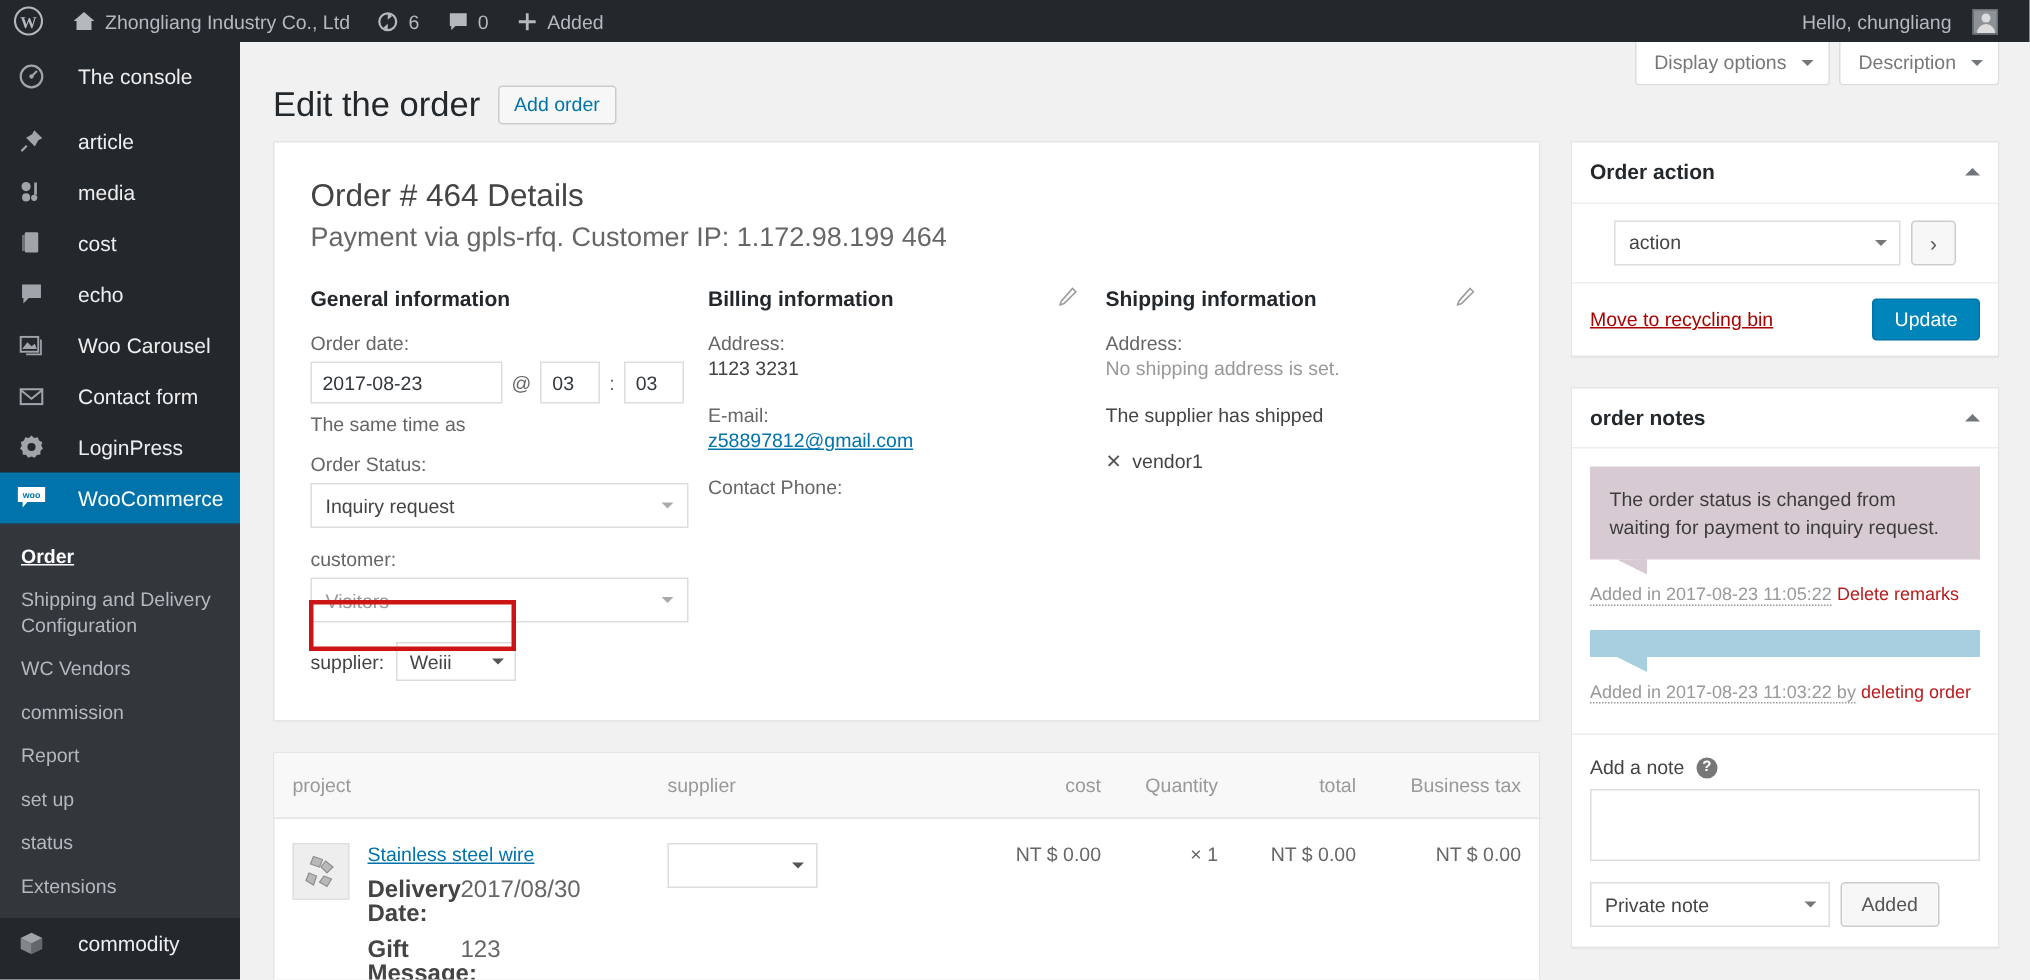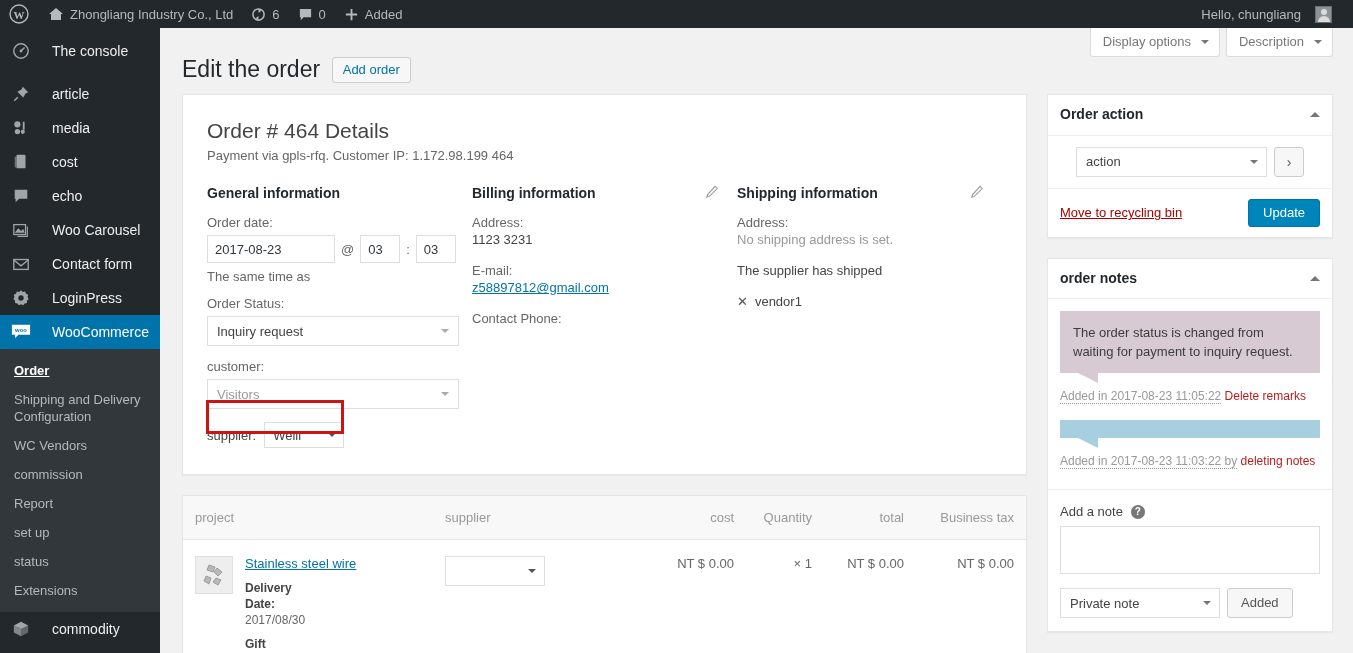--- a/index.html
+++ b/index.html
@@ -138,21 +138,21 @@
     width: 0; height: 0; border: 5px solid transparent;
     border-bottom-color: #72777c; margin-bottom: 5px; cursor: pointer;
   }
 
   
   .order-data { padding: 22px 24px 26px 24px; }
   .order-data h2.order-title {
     font-size: 21px; font-weight: 400; color: #444;
     line-height: 1.3; margin-bottom: 4px;
   }
-  .order-meta { font-size: 13px; color: #666; margin-bottom: 22px; }
+  .order-meta { font-size: 18px; color: #666; margin-bottom: 22px; }
 
   .order-cols { display: flex; }
   .col-general { width: 272px; }
   .col-billing { width: 272px; }
   .col-shipping { width: 272px; }
 
   .col-head {
     display: flex; align-items: flex-start; justify-content: space-between;
     margin-bottom: 14px; padding-right: 18px;
   }
@@ -222,21 +222,21 @@
     padding: 14px 12px; text-align: right; white-space: nowrap;
   }
   table.items thead th.left { text-align: left; }
   table.items tbody td { padding: 16px 12px; vertical-align: top; font-size: 13px; color: #666; text-align: right; }
   table.items tbody td.left { text-align: left; }
   .thumb {
     width: 38px; height: 38px; background: #eee; border: 1px solid #e0e0e0;
     display: flex; align-items: center; justify-content: center;
   }
   .item-name { color: #0073aa; text-decoration: underline; font-size: 13px; display: inline-block; margin-bottom: 9px; cursor: pointer; }
-  .meta-row { display: flex; font-size: 12px; line-height: 16px; margin-bottom: 8px; flex-direction: column; }
+  .meta-row { display: flex; font-size: 16px; line-height: 16px; margin-bottom: 8px; }
   .meta-key { width: 62px; font-weight: 700; color: #444; }
   .meta-val { color: #666; }
   .item-supplier-select {
     position: relative; width: 100px; height: 30px;
     border: 1px solid #ddd; background: #fff; cursor: pointer;
   }
   .item-supplier-select .caret2 {
     position: absolute; right: 8px; top: 50%; margin-top: -2px;
     border: 4px solid transparent; border-top-color: #555;
   }
@@ -685,21 +685,21 @@
             <div class="note-bubble">The order status is changed from waiting for payment to inquiry request.</div>
             <div class="note-meta">
               <span class="abbr">Added in 2017-08-23 11:05:22</span>
               <a>Delete remarks</a>
             </div>
           </div>
           <div class="note-item">
             <div class="note-bubble empty"></div>
             <div class="note-meta">
               <span class="abbr">Added in 2017-08-23 11:03:22 by</span>
-              <a>deleting notes</a>
+              <a>deleting order</a>
             </div>
           </div>
         </div>
 
         <div class="add-note-area">
           <div class="add-note-label">
             <span>Add a note</span>
             <span class="help-tip">?</span>
           </div>
           <textarea class="note-input" placeholder="" style=""></textarea>

